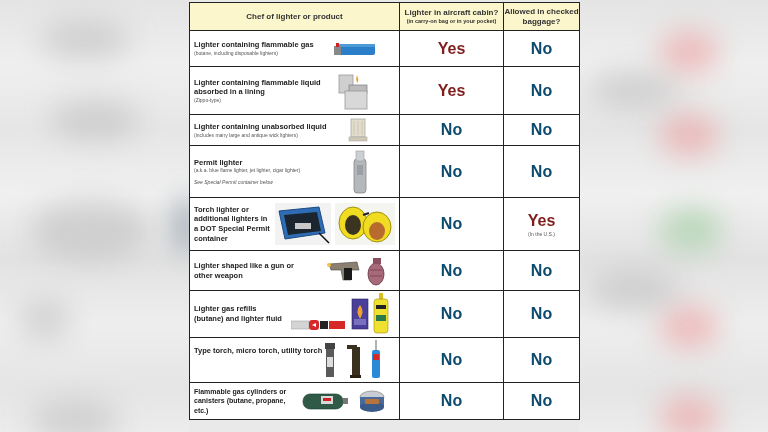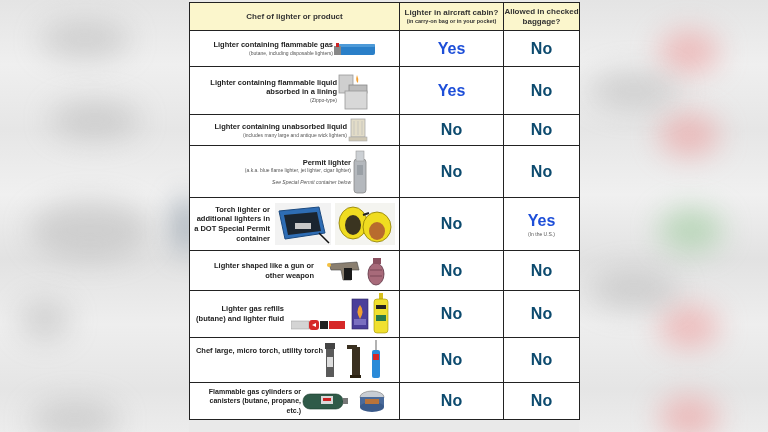--- a/index.html
+++ b/index.html
@@ -32,27 +32,27 @@
   }
   th {
     background: #fbf6cc;
     font-weight: bold; color: #333;
     font-size: 8px; text-align: center; line-height: 1.2;
     height: 28px;
   }
   th .sub { display: block; font-size: 5.5px; font-weight: bold; color: #333; }
   td.item { padding: 2px 4px 2px 4px; position: relative; }
   .item-flex { display: flex; align-items: center; justify-content: space-between; height: 100%; }
-  .item-text { flex: 1 1 auto; text-align: right; }
+  .item-text { flex: 1 1 auto; }
   .name { font-size: 7.5px; font-weight: bold; color: #222; line-height: 1.3; }
   .note { font-size: 5px; color: #555; line-height: 1.3; }
   .note.italic { font-style: italic; margin-top: 5px; }
   .imgs { display: flex; align-items: center; gap: 6px; flex: 0 0 auto; }
   td.ans { text-align: center; }
-  .yes { color: #1d4ed8; font-weight: bold; font-size: 16px; margin-top: 20px; }
+  .yes { color: #7f1d1d; font-weight: bold; font-size: 16px; margin-top: 20px; }
   .no  { color: #0c4a6e; font-weight: bold; font-size: 16px; }
   .ans-note { display: block; font-size: 5px; color: #555; margin-top: 1px; }
   .img { position: relative; }
 </style>
 </head>
 <body>
 
 <div class="bg-left">
   <div class="blob gray" style="left:40px;top:20px;"></div>
   <div class="blob gray" style="left:50px;top:100px;"></div>
@@ -260,21 +260,21 @@
         </div>
       </td>
       <td class="ans"><span class="no">No</span></td>
       <td class="ans"><span class="no">No</span></td>
     </tr>
 
     <tr style="height:44px">
       <td class="item">
         <div class="item-flex">
           <div class="item-text" style="align-self:flex-start;padding-top:6px">
-            <div class="name">Chef large, micro torch, utility torch</div>
+            <div class="name">Type torch, micro torch, utility torch</div>
           </div>
           <div class="imgs" style="gap:10px;margin-right:14px">
             <svg class="img" width="14" height="38" viewBox="0 0 14 38">
               <rect x="2" y="2" width="10" height="6" fill="#444"></rect>
               <rect x="3" y="8" width="8" height="28" fill="#5a5a5a"></rect>
               <rect x="4" y="16" width="6" height="10" fill="#ddd"></rect>
             </svg>
             <svg class="img" width="14" height="38" viewBox="0 0 14 38">
               <rect x="0" y="4" width="10" height="4" fill="#3a3020"></rect>
               <rect x="5" y="6" width="8" height="28" fill="#3a3020"></rect>

